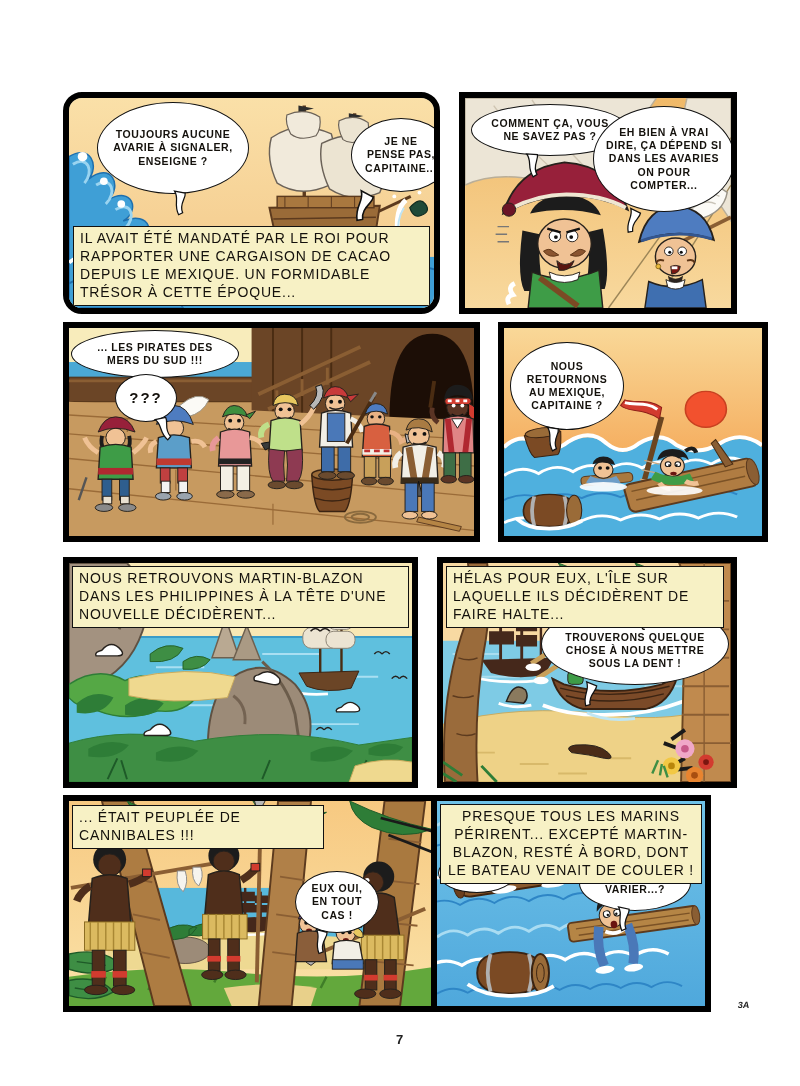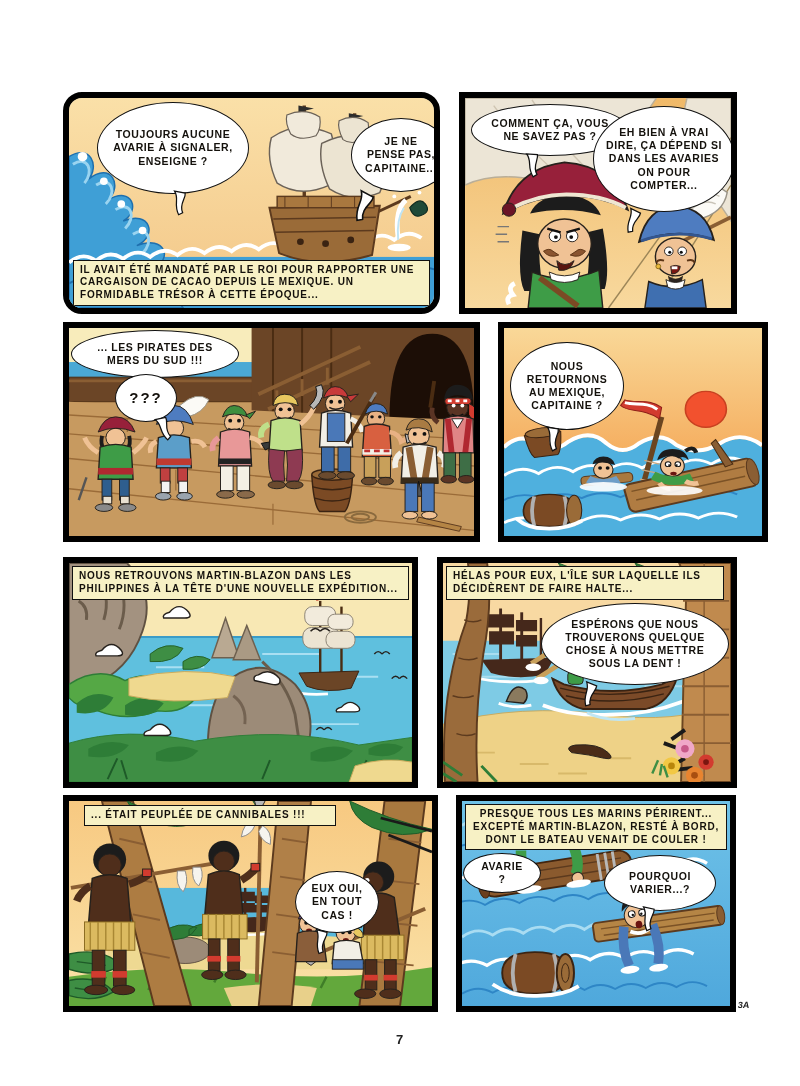--- a/index.html
+++ b/index.html
@@ -7,21 +7,21 @@
     width:800px;height:1086px;position:relative;background:#ffffff;
     font-family:"Liberation Sans","DejaVu Sans",sans-serif;
   }
   .panel{
     position:absolute;border:6px solid #000000;box-sizing:border-box;
     overflow:hidden;background:#a3a3a3;padding-left:12px;
   }
   .panel svg.art{position:absolute;left:0;top:0;width:100%;height:100%;}
   .caption{
     position:absolute;z-index:6;background:#f7f1c5;border:1.5px solid #111;
-    padding:3px 6px;font-weight:bold;font-size:10px;line-height:1.28;
+    padding:3px 6px;font-weight:normal;font-size:14px;line-height:1.28;
     letter-spacing:0.8px;color:#14110c;box-sizing:border-box;
   }
   .bubble{
     position:absolute;z-index:5;background:#ffffff;border:1.6px solid #111;
     border-radius:50%;display:flex;align-items:center;justify-content:center;
     text-align:center;box-sizing:border-box;padding:8px 12px;
   }
   .btext{
     font-weight:bold;font-size:10.5px;line-height:1.25;letter-spacing:0.6px;
     color:#14110c;
@@ -480,21 +480,21 @@
     </g>
     <g stroke="#26211c" fill="#ffffff">
       <path d="M34,92 q10,-12 20,0 q4,6 -4,6 l-22,0 q-2,-4 6,-6 Z" stroke-width="1.5"></path>
       <path d="M104,52 q10,-12 20,0 q4,6 -4,6 l-22,0 q-2,-4 6,-6 Z" stroke-width="1.5"></path>
       <path d="M196,118 q12,-8 22,4 q2,8 -8,6 l-18,-4 q-2,-5 4,-6 Z" stroke-width="1.5"></path>
       <path d="M84,176 q10,-12 20,0 q4,6 -4,6 l-22,0 q-2,-4 6,-6 Z" stroke-width="1.5"></path>
       <path d="M282,152 q9,-10 18,0 q3,5 -4,5 l-19,0 q-2,-3 5,-5 Z" stroke-width="1.5"></path>
       <path d="M250,72 q5,-6 10,0 m0,0 q5,-6 10,0 M316,96 q4,-5 8,0 m0,0 q4,-5 8,0 M334,122 q4,-5 8,0 m0,0 q4,-5 8,0 M256,176 q4,-5 8,0 m0,0 q4,-5 8,0" fill="none" stroke-width="1.5"></path>
     </g>
   </svg>
-  <div class="caption" style="left:3px;top:3px;width:calc(100% - 6px);">NOUS RETROUVONS MARTIN-BLAZON DANS LES PHILIPPINES À LA TÊTE D'UNE NOUVELLE EXPÉDITION...</div>
+  <div class="caption" style="left:3px;top:3px;width:calc(100% - 6px);">NOUS RETROUVONS MARTIN-BLAZON DANS LES PHILIPPINES À LA TÊTE D'UNE NOUVELLE DÉCIDÈRENT...</div>
 </div>
 
 <div class="panel" style="left:437px;top:557px;width:300px;height:231px;">
   <svg class="art" viewBox="0 0 300 231" preserveAspectRatio="none">
     <rect width="300" height="231" fill="#f8d9a2"></rect>
     <rect y="82" width="300" height="88" fill="#7ecbe5"></rect>
     <path d="M10,96 h50 M80,104 h60 M180,92 h50 M40,120 h40 M210,130 h50" stroke="#a9def0" stroke-width="2"></path>
     <path d="M0,170 Q80,148 170,160 Q240,170 300,148 L300,231 L0,231 Z" fill="#eed287" stroke="#c9a95c"></path>
     <path d="M30,200 h24 M80,212 h30 M170,206 h26 M120,222 h30" stroke="#d8b96a" stroke-width="2"></path>
     <g transform="translate(40,48)">
@@ -699,30 +699,30 @@
         <path d="M26,8 q8,2 8,10 q-6,2 -10,-4" fill="#e8c860" stroke="#26211c"></path>
         <circle cx="13" cy="13" r="2" fill="#111"></circle>
           <circle cx="20" cy="13" r="2" fill="#111"></circle>
         <ellipse cx="16" cy="21" rx="3" ry="2" fill="#6a1410"></ellipse>
         <path d="M4,24 Q16,19 30,24 L34,46 L2,46 Z" fill="#f2efe6" stroke="#26211c" stroke-width="1.4"></path>
         <rect x="2" y="42" width="32" height="10" fill="#4a78b8" stroke="#26211c"></rect>
       </g>
       <path d="M20,-8 q6,-8 12,-2 q2,6 -6,8 Z" fill="#f6f4ee" stroke="#8a8a8a"></path>
     </g>
   </svg>
-  <div class="caption" style="left:3px;top:4px;width:252px;margin-left:12px;">... ÉTAIT PEUPLÉE DE CANNIBALES !!!</div>
+  <div class="caption" style="left:3px;top:4px;width:252px;">... ÉTAIT PEUPLÉE DE CANNIBALES !!!</div>
   <div class="bubble" style="left:226px;top:70px;width:84px;height:62px;">
     <span class="btext">EUX OUI, EN TOUT CAS !</span>
     <span class="tail" style="left:18px;bottom:-24px;transform:rotate(14deg);"><svg viewBox="0 0 20 28">
           <path d="M3,1 C10,9 4,15 12,26 L16,23 C10,14 17,7 15,1 Z" fill="#fff" stroke="#111" stroke-width="1.4"></path>
         </svg></span>
   </div>
 </div>
 
-<div class="panel" style="left:456px;top:795px;width:280px;height:217px;">
+<div class="panel" style="left:431px;top:795px;width:280px;height:217px;">
   <svg class="art" viewBox="0 0 280 217" preserveAspectRatio="none">
     <defs>
       <linearGradient id="sea8" x1="0" y1="0" x2="0" y2="1">
         <stop offset="0" stop-color="#6fc2e8"></stop>
           <stop offset="1" stop-color="#4fa8dc"></stop>
       </linearGradient>
     </defs>
     <rect width="280" height="217" fill="url(#sea8)"></rect>
     <g fill="none">
       <path d="M0,26 q16,-12 32,-2 q16,-12 32,-2 q16,-12 32,-2 q16,-12 32,-2 q16,-12 32,-2 q16,-12 32,-2 q16,-12 32,-2 q16,-12 32,-2" stroke="#a9dcf2" stroke-width="3"></path>

